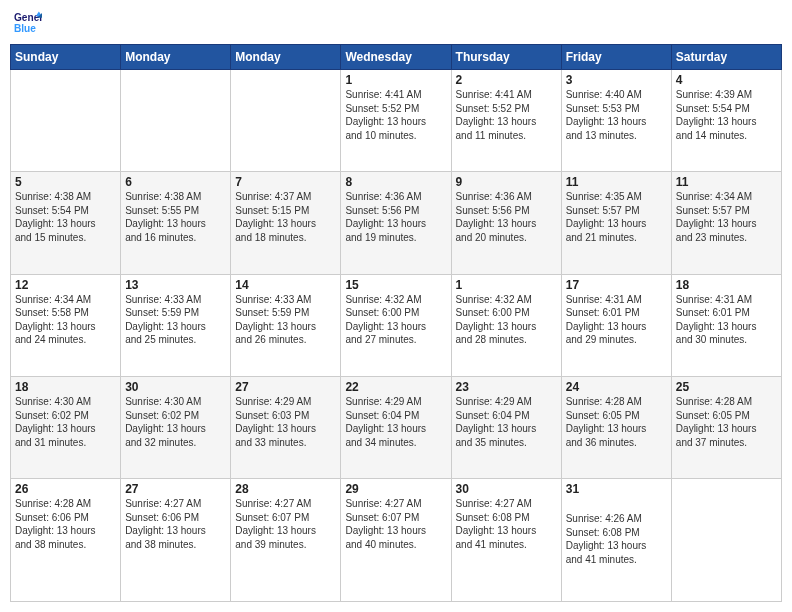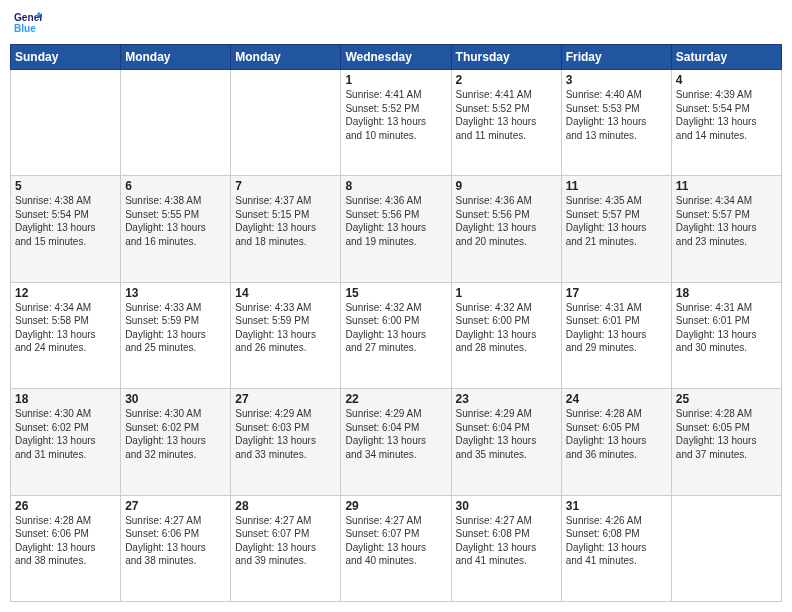--- a/index.html
+++ b/index.html
@@ -346,21 +346,21 @@
           </td>
           <td>
             <span class="day-num">30</span>
             <div class="cell-text" style="white-space: pre-line;">Sunrise: 4:27 AM
 Sunset: 6:08 PM
 Daylight: 13 hours
 and 41 minutes.</div>
           </td>
           <td>
             <span class="day-num">31</span>
-            <div class="cell-text" style="white-space: pre-line;">Sunrise: 4:26 AM
+            <div class="cell-text" style="white-space: pre-line; margin-top: 16px;">Sunrise: 4:26 AM
 Sunset: 6:08 PM
 Daylight: 13 hours
 and 41 minutes.</div>
           </td>
           <td class="empty-cell"></td>
         </tr>
       </tbody>
   </table>
 </div>
 

